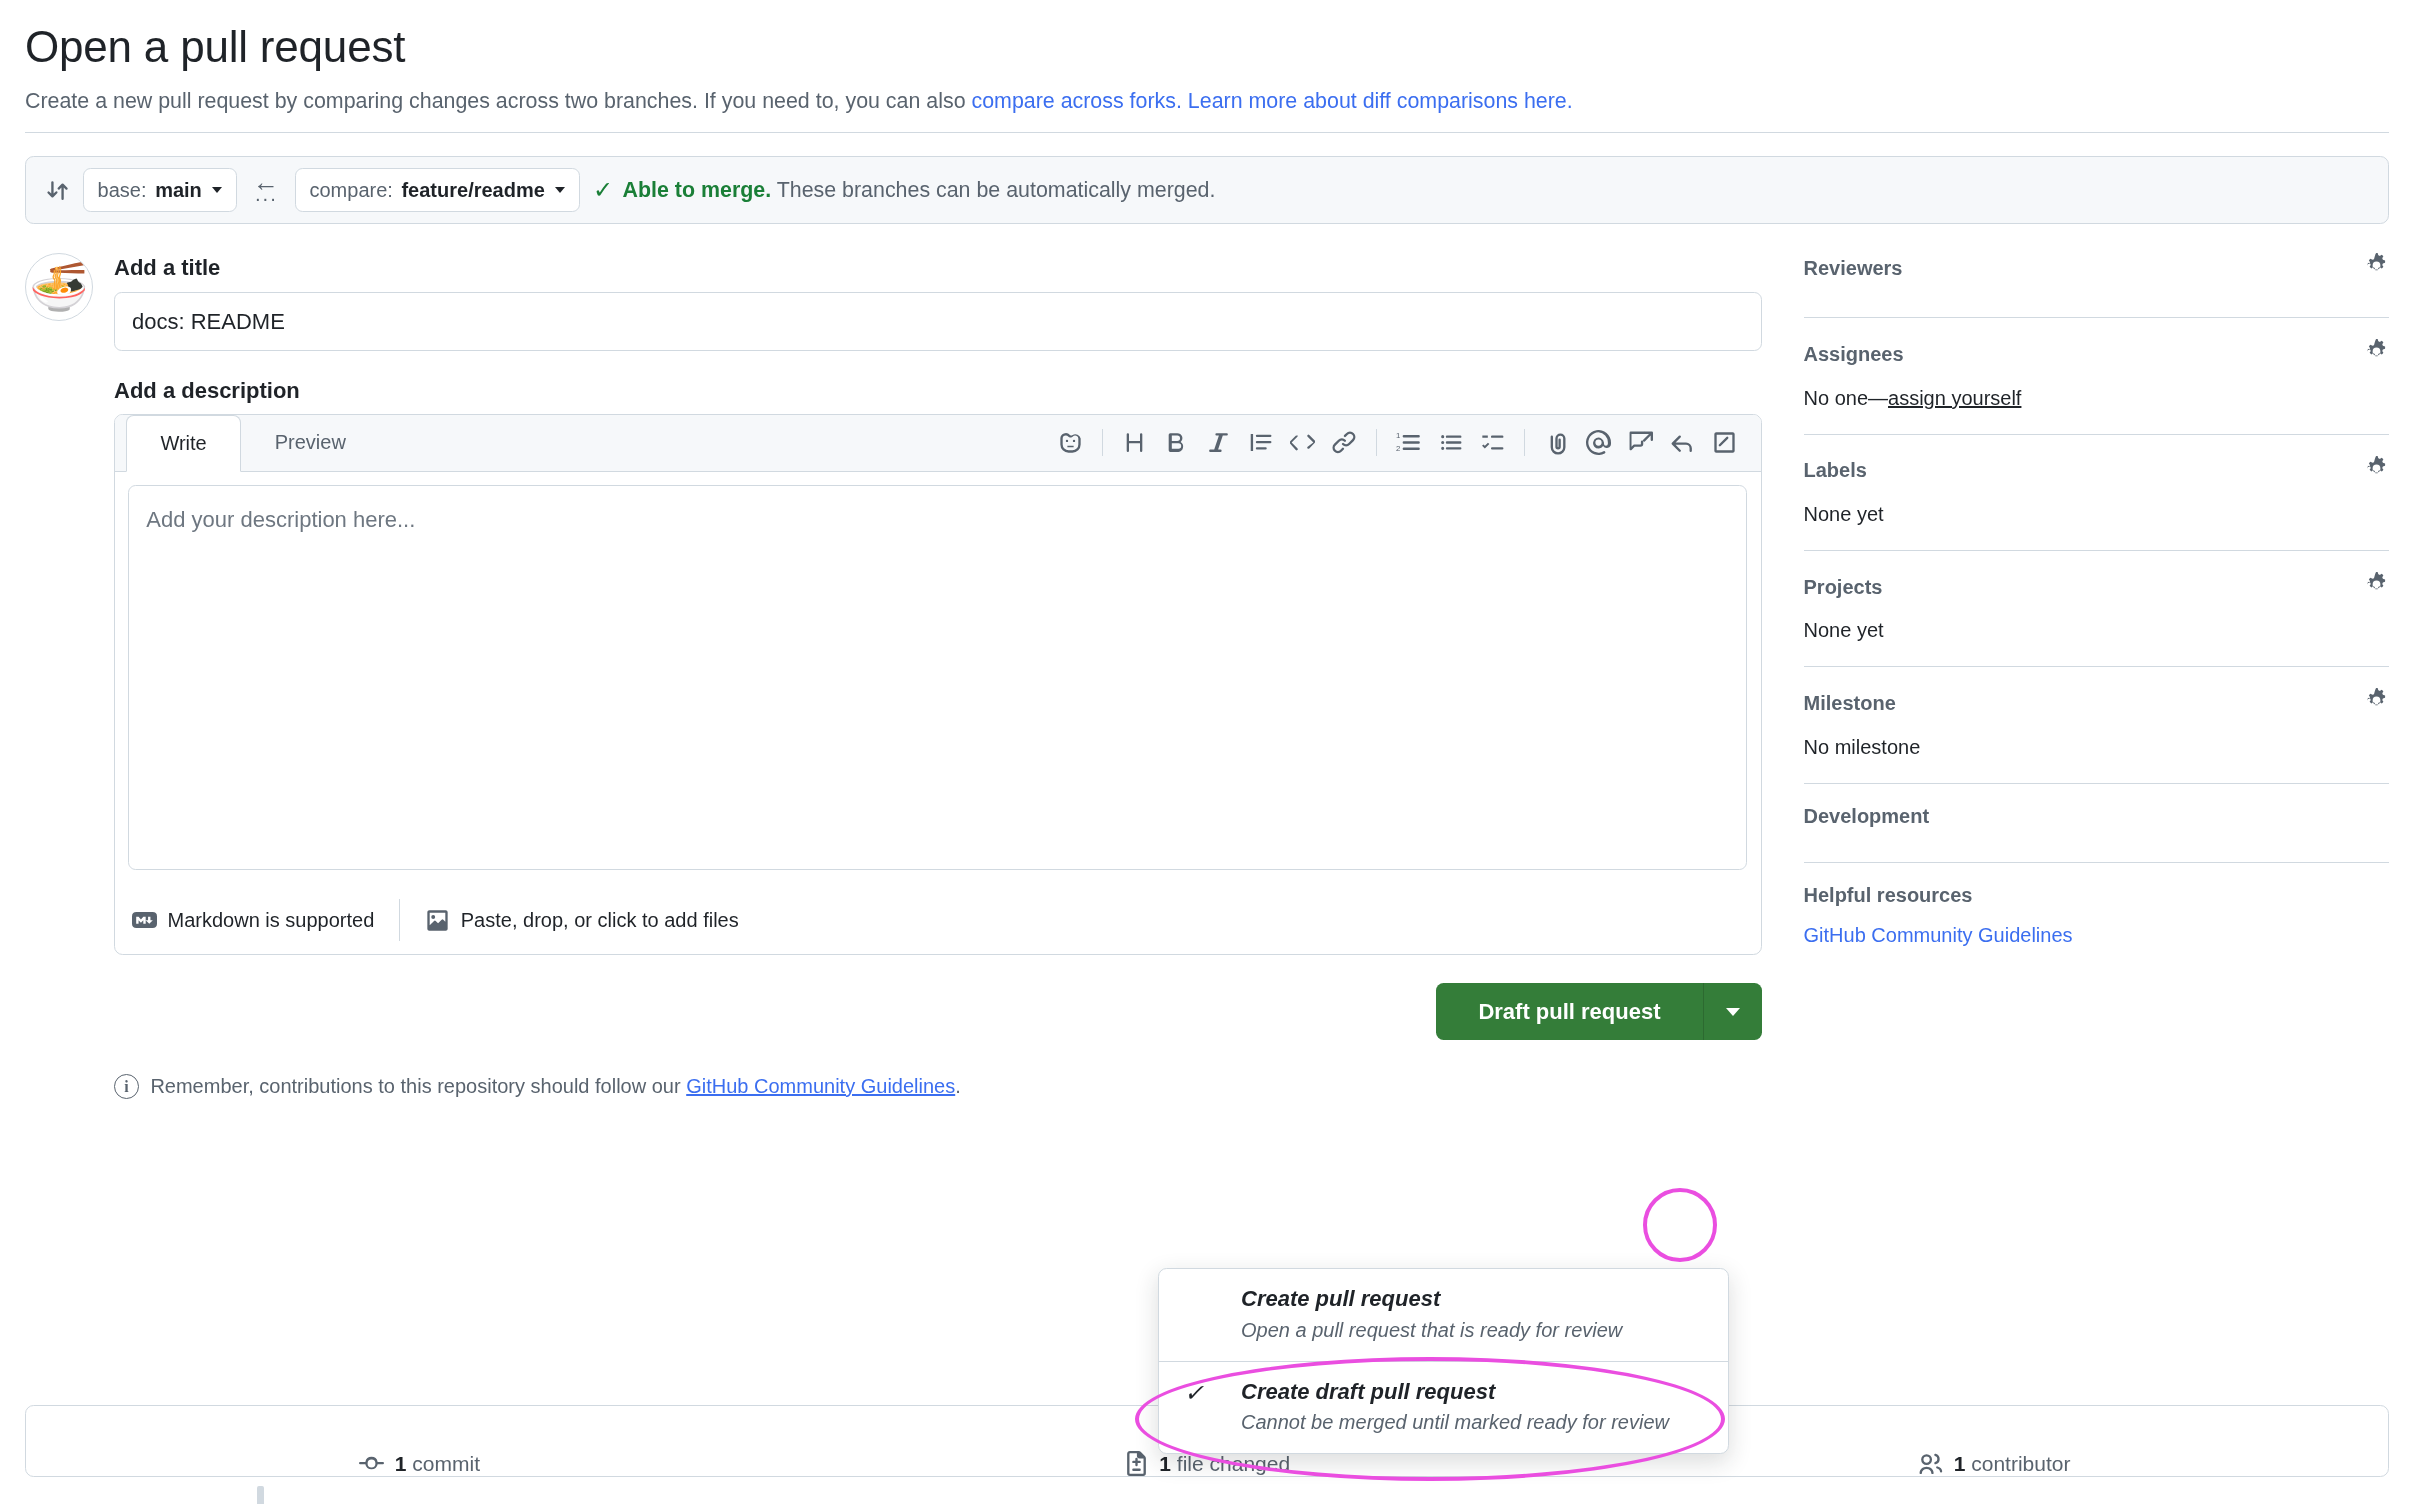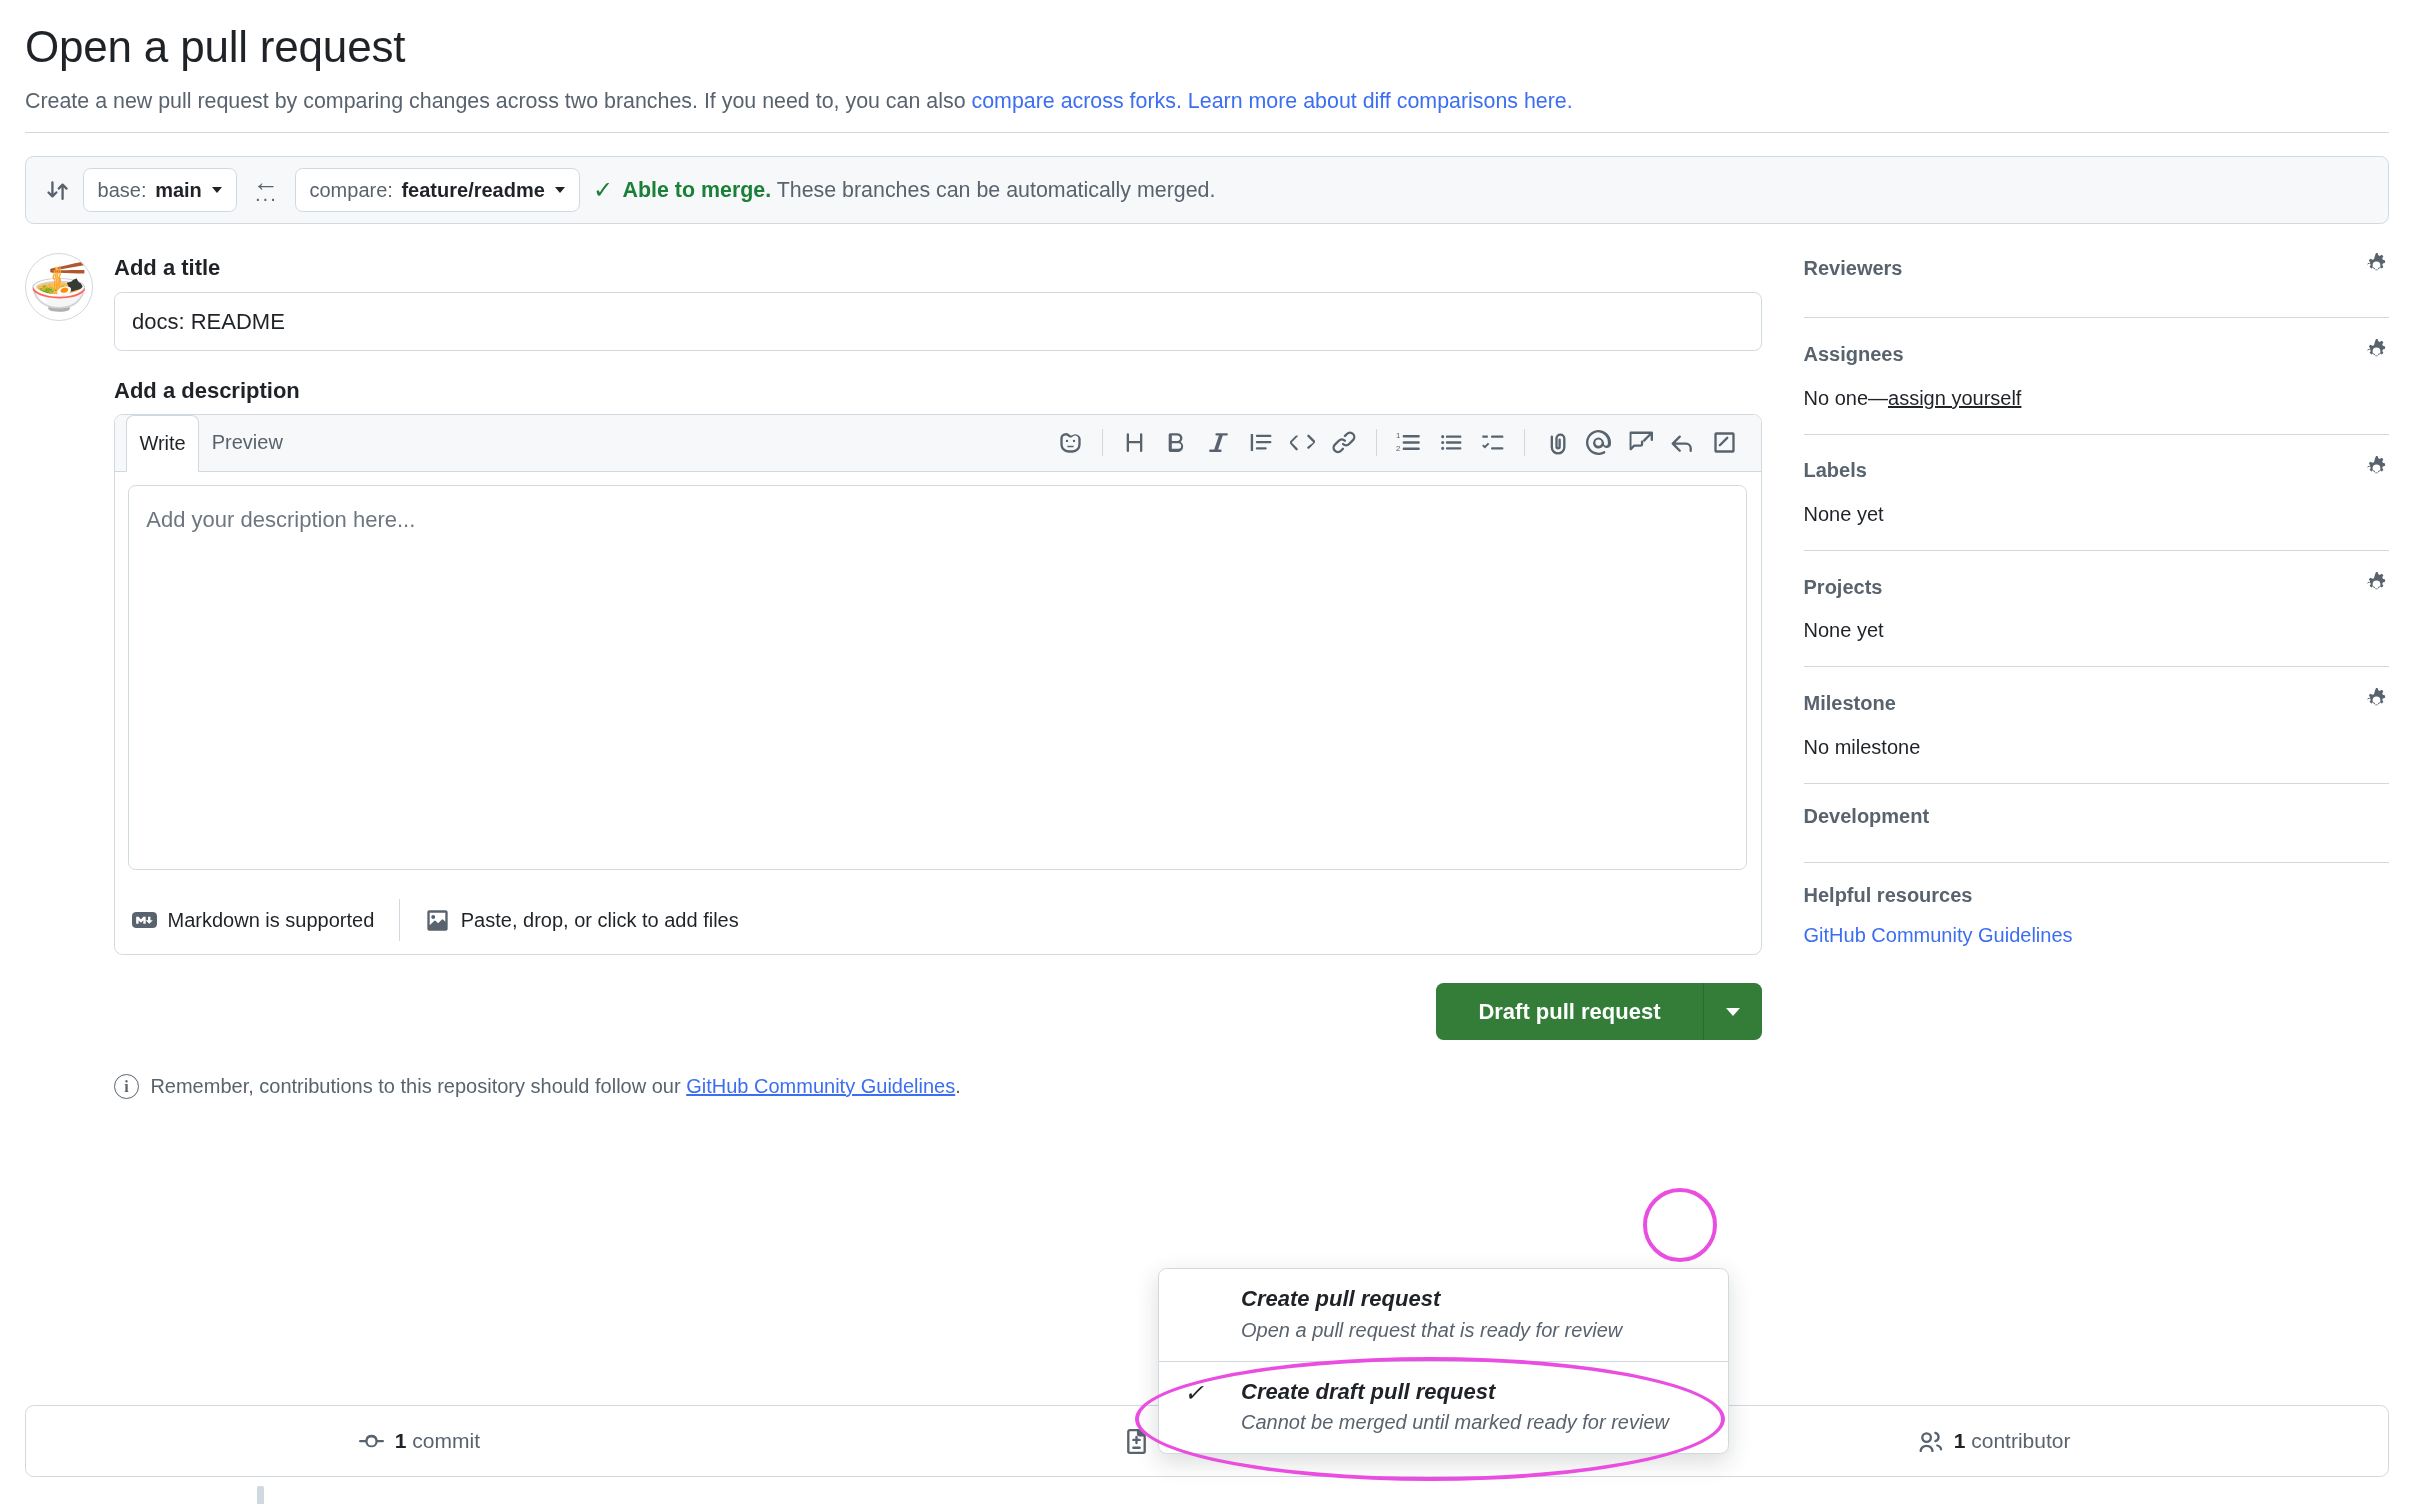--- a/index.html
+++ b/index.html
@@ -78,21 +78,21 @@
   .flabel2 { font-size: 22px; font-weight: 700; margin: 27px 0 9.5px 0; }
 
   
   .commentbox { border: 1px solid #d1d9e0; border-radius: 8.6px; background: #fff; overflow: hidden; }
   .cbtabsrow {
     display: flex; align-items: flex-end; background: #f6f8fa;
     border-bottom: 1px solid #d1d9e0; height: 57px; padding-left: 11.4px;
     position: relative;
   }
   .cbtab {
-    height: 57px; display: flex; align-items: center; padding: 0 12px;
+    height: 57px; display: flex; align-items: center; padding: 0 33px;
     font-size: 20px; color: #59636e; cursor: pointer; border: 1px solid transparent;
   }
   .cbtab.active {
     background: #fff; color: #1f2328; border-color: #d1d9e0;
     border-bottom-color: #fff; border-radius: 7.6px 7.6px 0 0;
     margin-bottom: -1px; font-weight: 400;
   }
   .tb { margin-left: auto; display: flex; align-items: center; gap: 0; padding-right: 15px; height: 57px; }
   .tbi {
     width: 42px; height: 42px; display: flex; align-items: center; justify-content: center;
@@ -170,21 +170,21 @@
   }
   .sbhead .gear { color: #59636e; cursor: pointer; }
   .sbval { font-size: 20px; color: #1f2328; line-height: 1.5; }
   .sbdiv { height: 1px; background: #d1d9e0; margin: 0 0 21px 0; }
   .ulink { color: #1f2328; text-decoration: underline; cursor: pointer; }
 
   
   .statsbar {
     position: absolute; left: 25px; top: 1405px; width: 2364px; height: 72px;
     border: 1px solid #d1d9e0; border-radius: 8.6px; background: #fff;
-    display: flex; align-items: center; z-index: 5;
+    display: flex; align-items: flex-end; z-index: 5;
   }
   .stat {
     flex: 1; display: flex; align-items: center; justify-content: center;
     gap: 10.5px; font-size: 21px; color: #59636e; cursor: pointer;
   }
   .stat b { color: #1f2328; font-weight: 700; }
   .stat svg { color: #59636e; }
 
   
   .anno {

